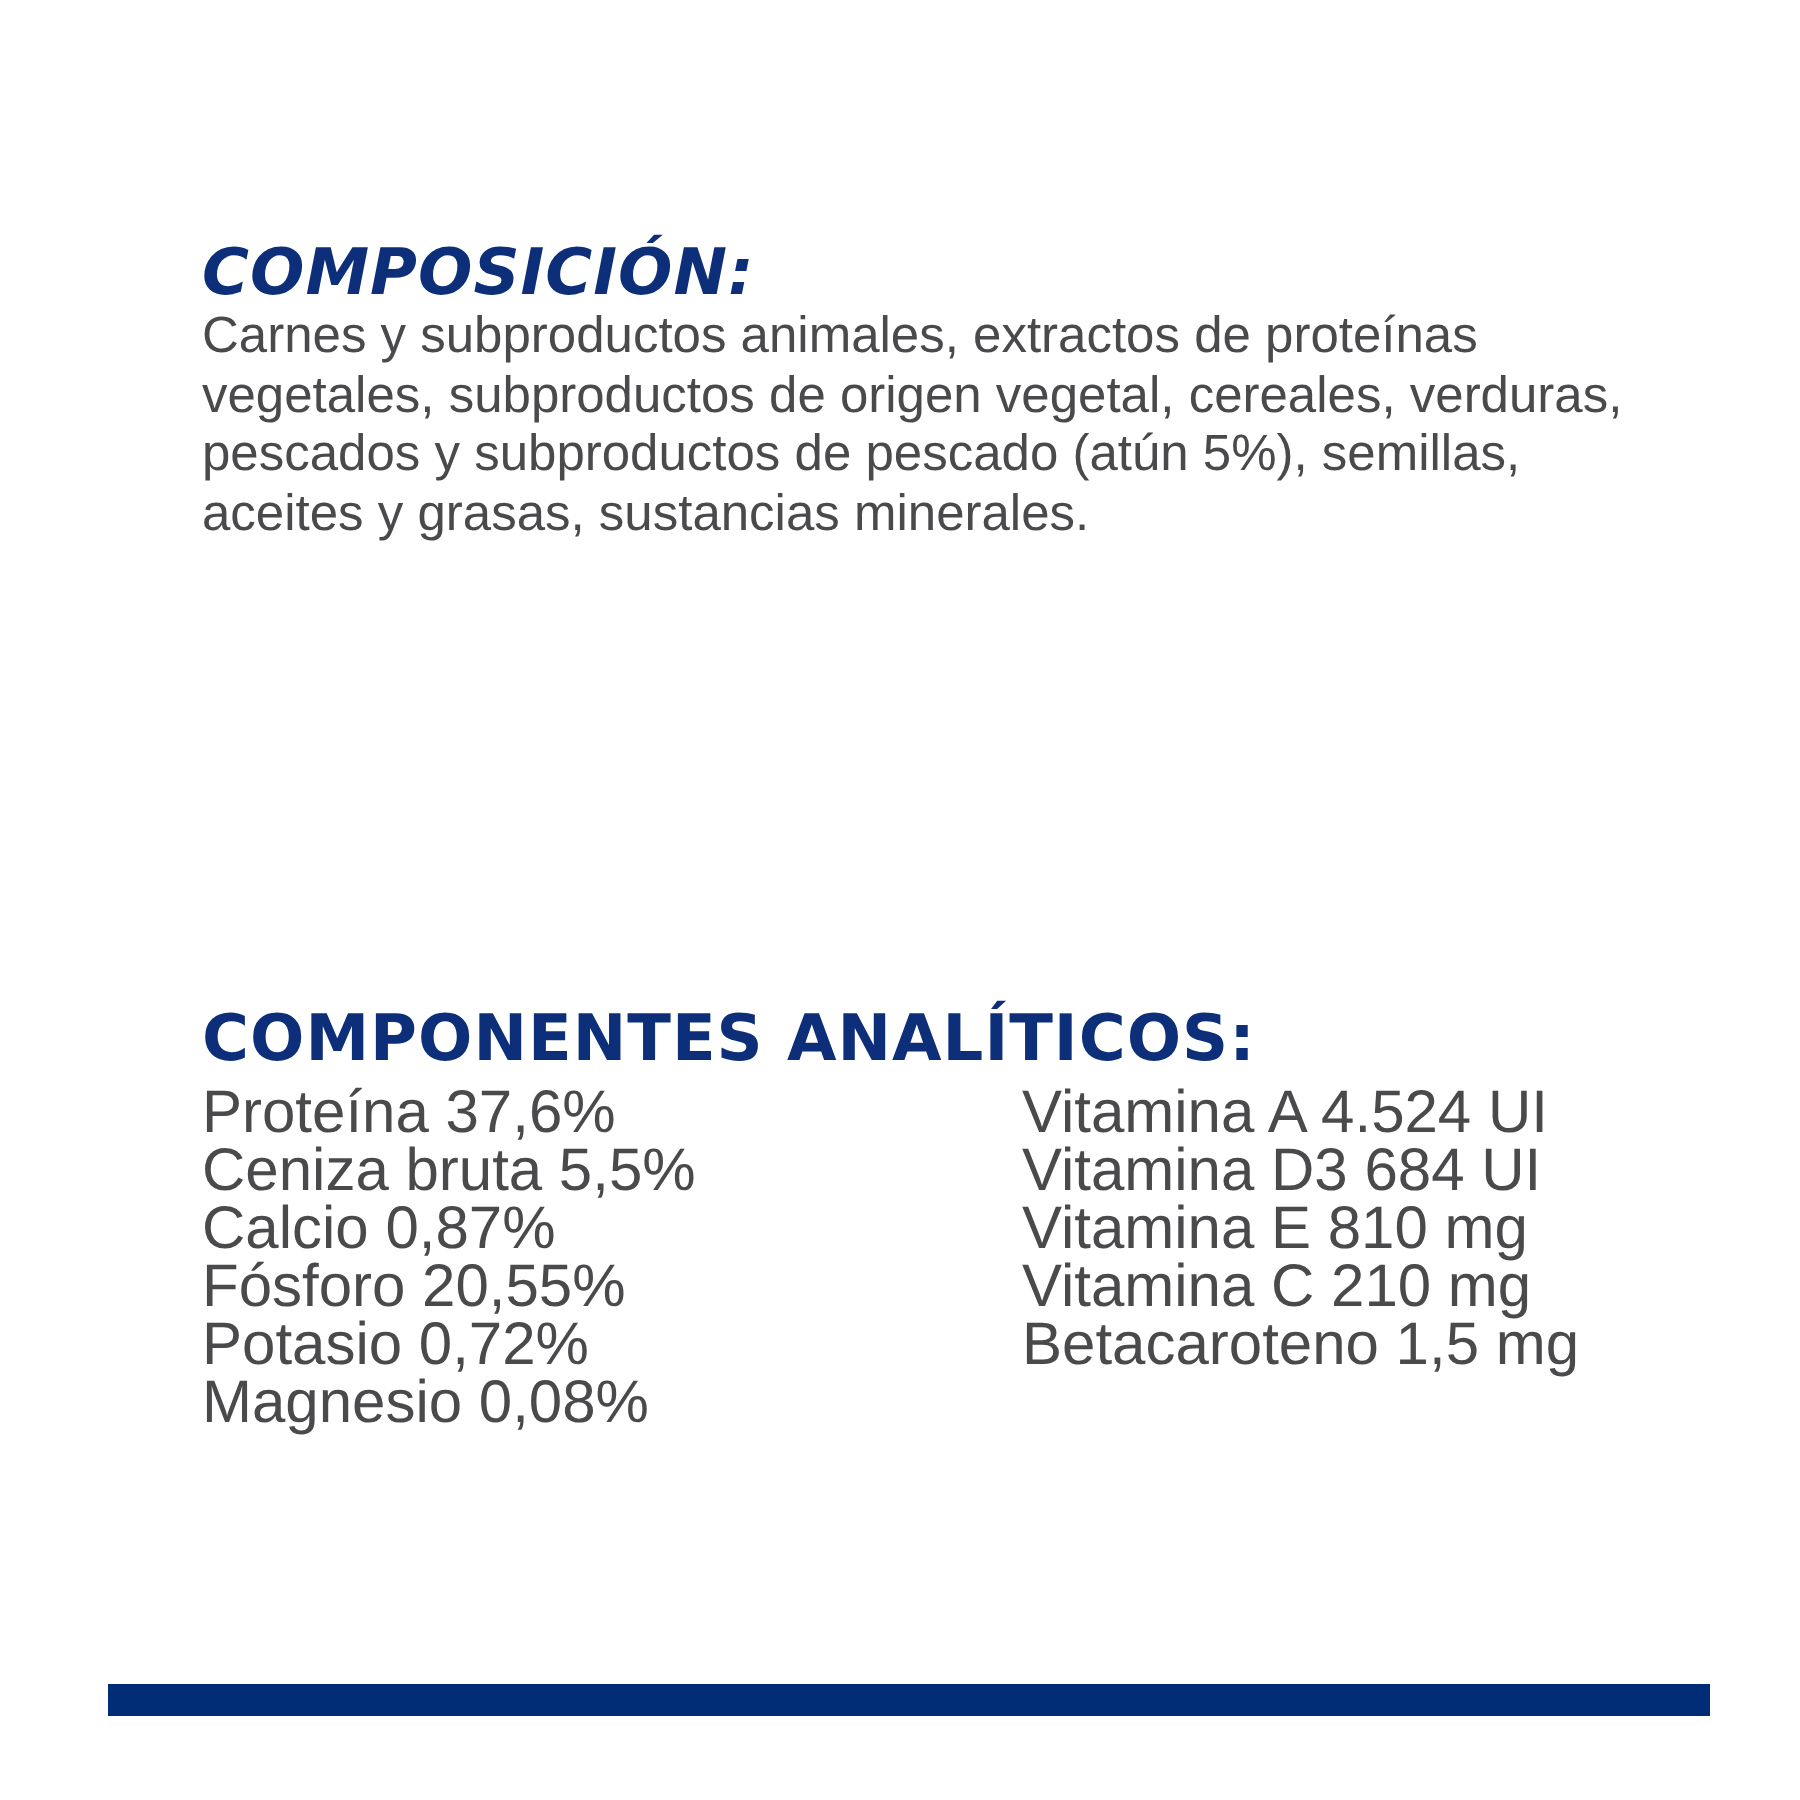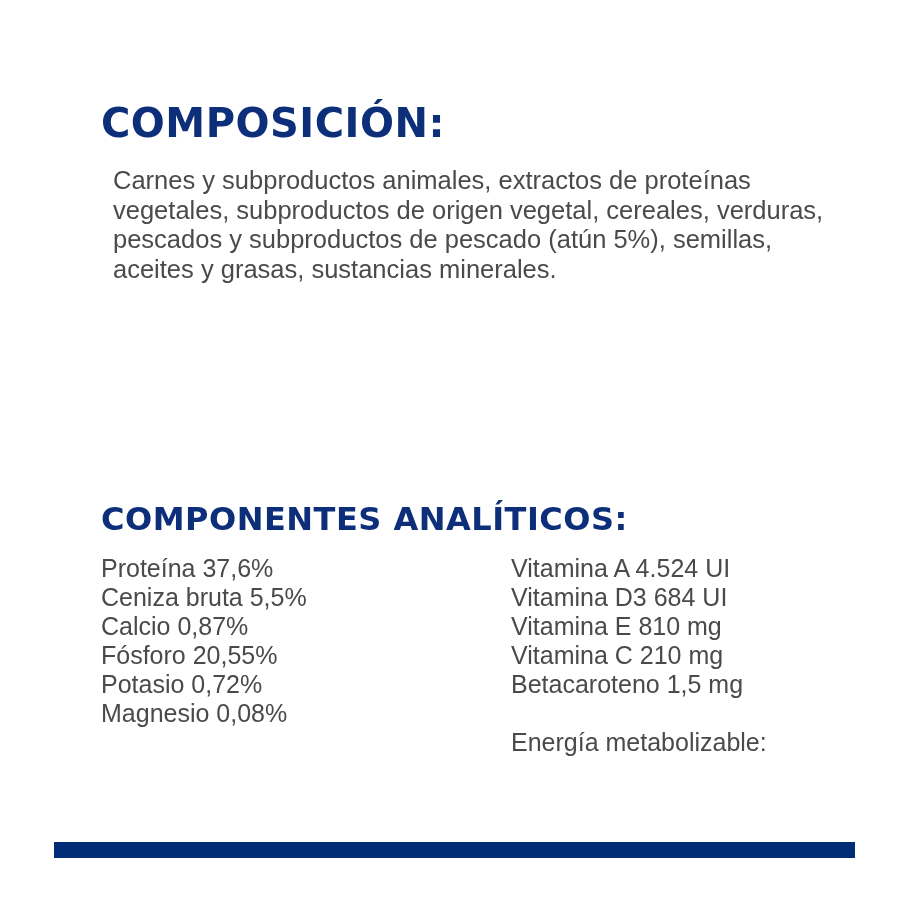--- a/index.html
+++ b/index.html
@@ -6,29 +6,29 @@
     body {
       width: 900px; height: 900px; background: #ffffff; position: relative; overflow: hidden;
       font-family: "Liberation Sans", "DejaVu Sans", sans-serif;
     }
     .heading {
       position: absolute; left: 101px; margin: 0;
       color: #0d2f7a; font-weight: bold; font-size: 33px; letter-spacing: 0.5px;
       font-family: "DejaVu Sans", "Liberation Sans", sans-serif;
       white-space: nowrap;
     }
-    #h-comp { top: 100px; font-size: 40px; }
+    #h-comp { top: 117px; font-size: 32px; font-style: italic; }
     #h-anal { top: 500px; font-size: 32px; }
     .para {
       position: absolute; left: 101px; top: 154px; width: 720px;
-      color: #4a4a4d; font-size: 25.5px; line-height: 29.6px; margin: 12px;
+      color: #4a4a4d; font-size: 25.5px; line-height: 29.6px; margin: 0;
     }
     .col {
-      position: absolute; top: 554px; margin: 0; padding: 0; list-style: none;
-      color: #4a4a4d; font-size: 25px; line-height: 29px;
+      position: absolute; top: 542px; margin: 0; padding: 0; list-style: none;
+      color: #4a4a4d; font-size: 30px; line-height: 29px;
     }
     .col li { white-space: nowrap; height: 29px; }
     #col-left { left: 101px; }
     #col-right { left: 511px; }
     .sub { font-weight: bold; color: #7b7b80; }
     .gap { height: 29px; }
     .bar {
       position: absolute; left: 54px; top: 842px; width: 801px; height: 16px;
       background: #002d76;
     }
@@ -50,16 +50,15 @@
   <li>Magnesio 0,08%</li>
 </ul>
 
 <ul id="col-right" class="col">
   <li>Vitamina A 4.524 UI</li>
   <li>Vitamina D3 684 UI</li>
   <li>Vitamina E 810 mg</li>
   <li>Vitamina C 210 mg</li>
   <li>Betacaroteno 1,5 mg</li>
   <li class="gap"></li>
-  <li>Energía metabolizable:</li>
 </ul>
 
 <div class="bar"></div>
 
 </body></html>

